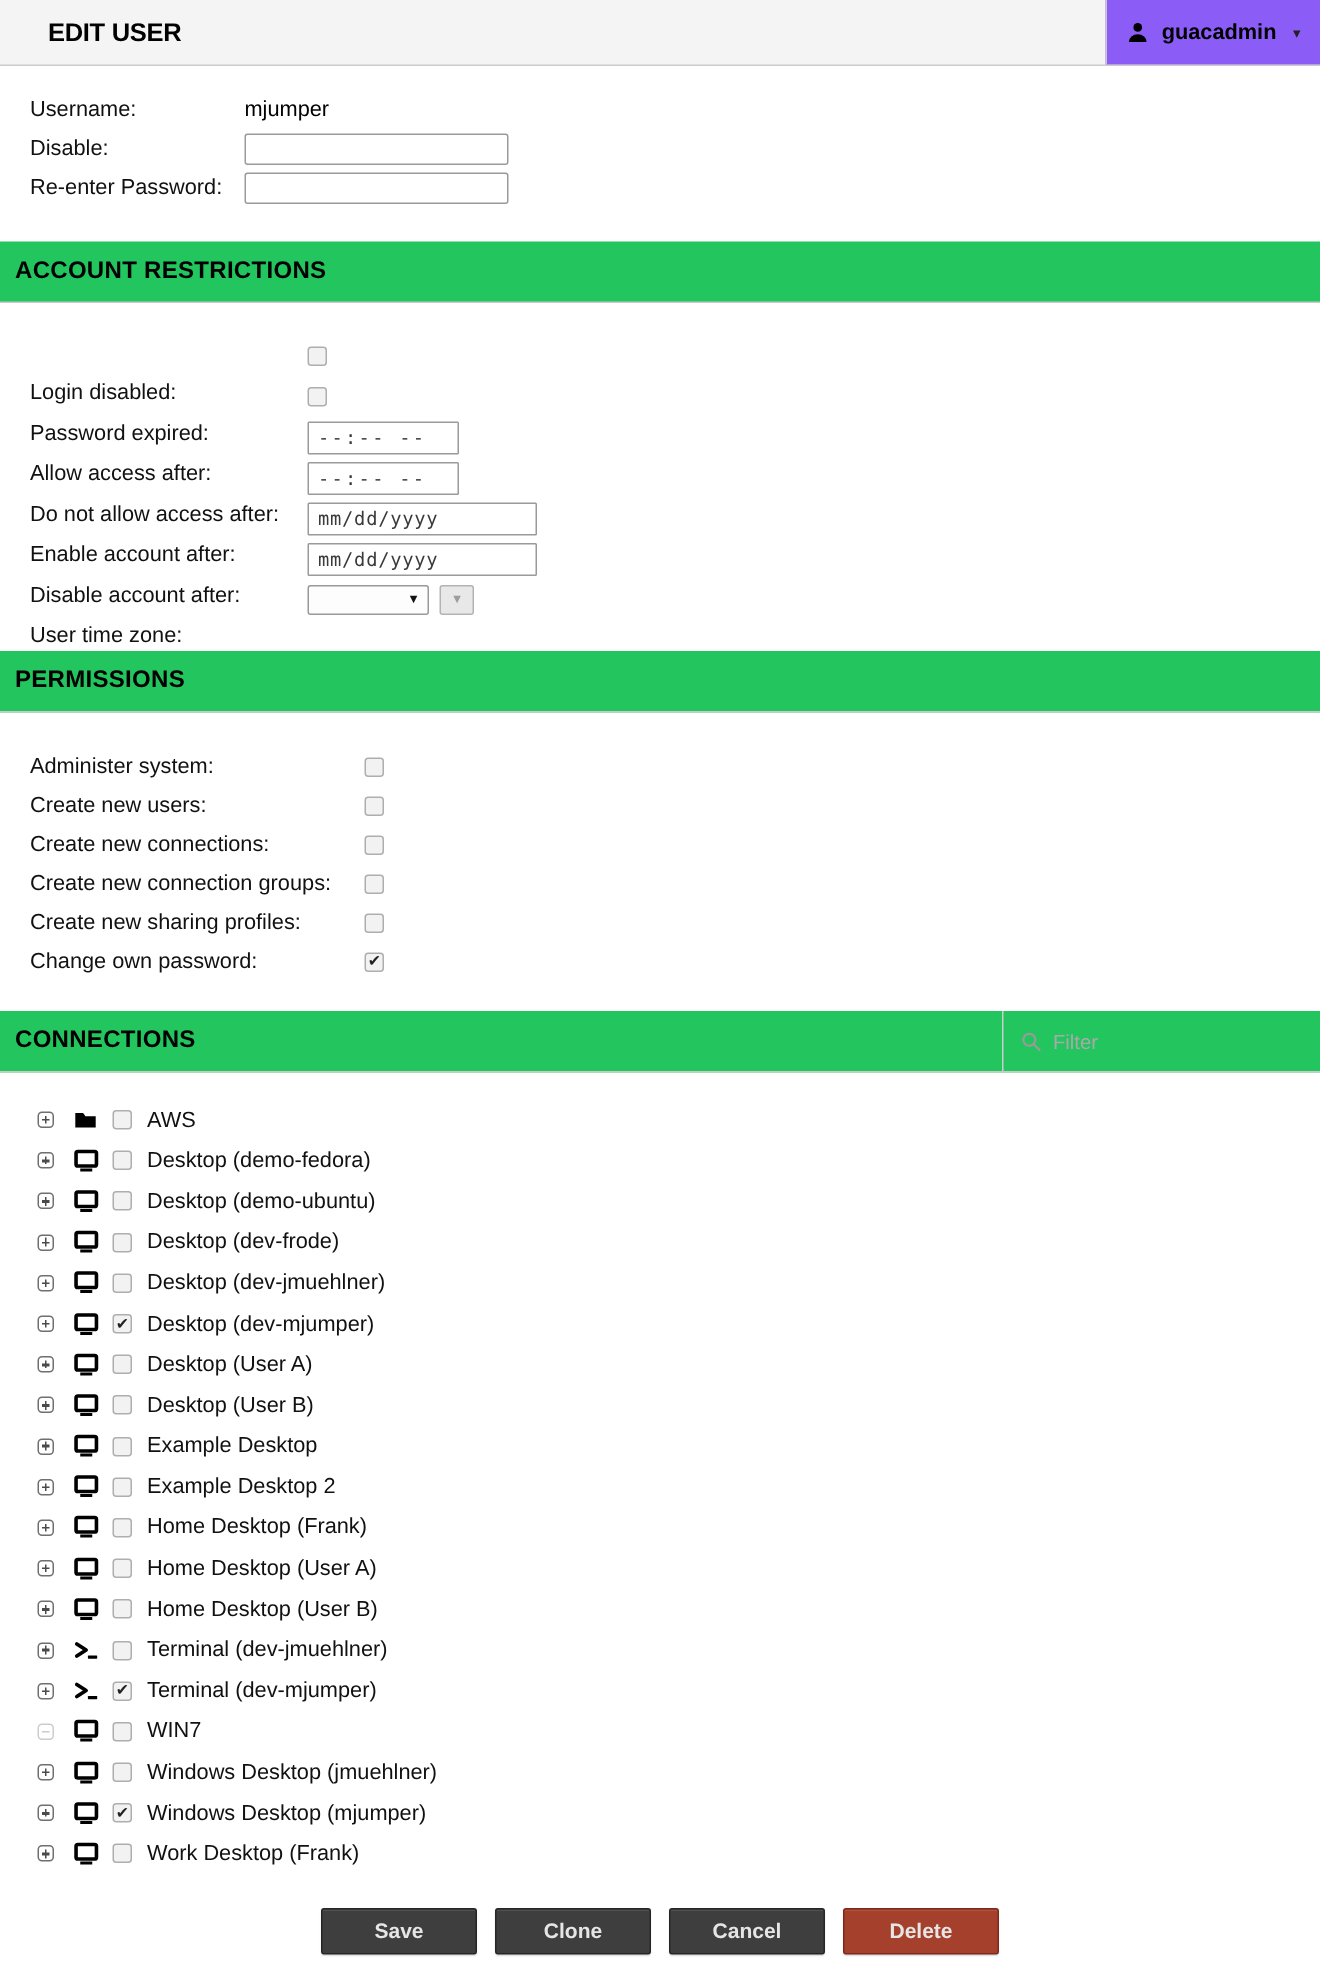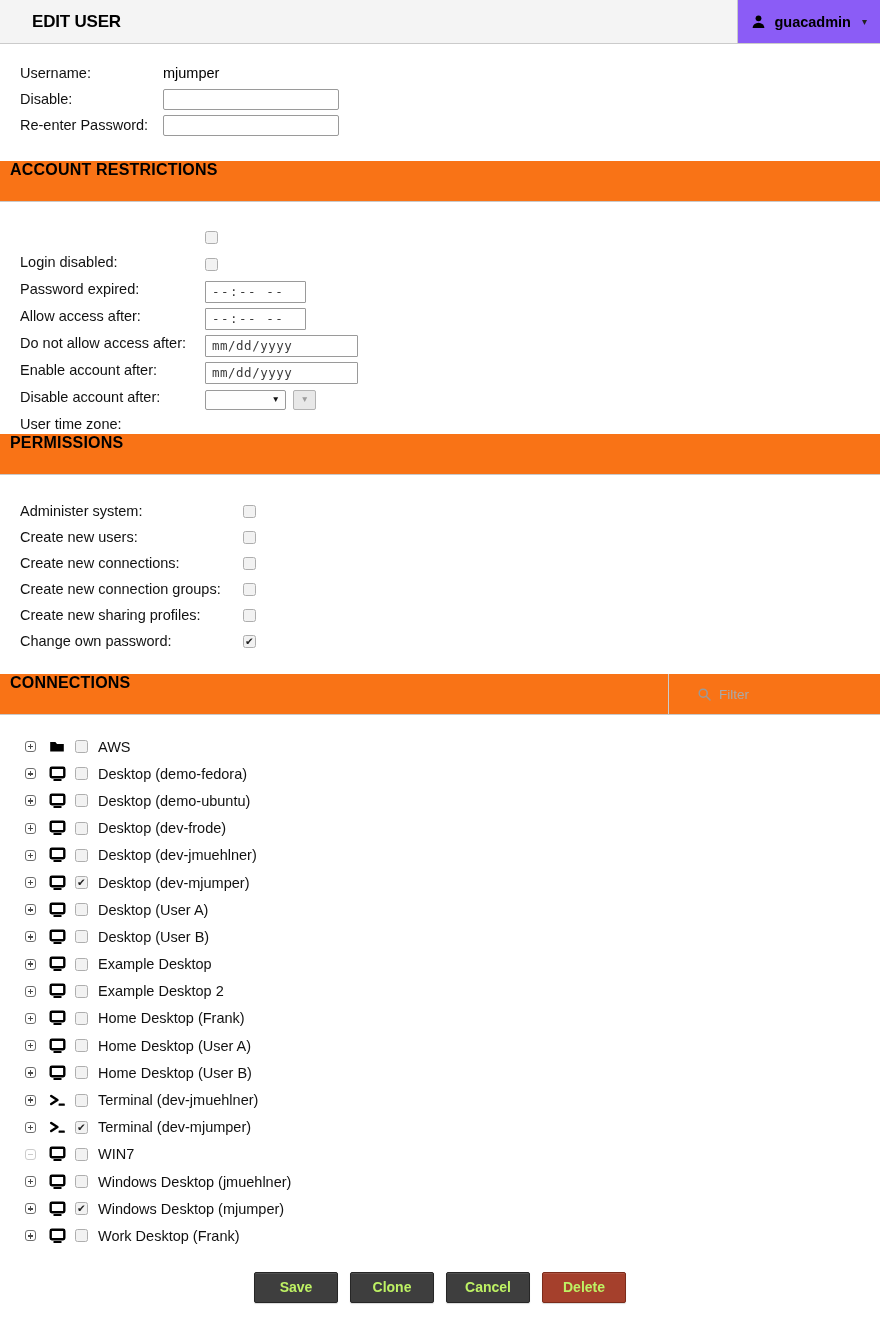--- a/index.html
+++ b/index.html
@@ -31,22 +31,22 @@
   .frow { display:flex; align-items:center; height:26px; margin-left:20px; }
   .lab { font-size:14.5px; color:#111; }
   .fields-user .lab { width:143px; flex:none; }
   .uvalue { font-size:14.5px; }
   input.text {
     width:176px; height:21px; border:1px solid #9a9a9a; border-radius:2px;
     font:13px "Liberation Sans", sans-serif; padding:0 5px; background:#fff;
   }
   
   .section-bar {
-    margin-top:23px; height:41px; background:#f97316; border-bottom:1px solid #c9c9c9;
-    display:flex; align-items:flex-start;
+    margin-top:23px; height:41px; background:#22c55e; border-bottom:1px solid #c9c9c9;
+    display:flex; align-items:center;
   }
   .section-title { font-size:16px; font-weight:bold; padding-left:10px; letter-spacing:0.2px; }
   .section-bar.perm { margin-top:21px; }
   .section-bar.conn { margin-top:20px; justify-content:space-between; }
   
   .rrows { padding-top:22px; }
   .rrow { height:27px; }
   .rrow .lab { width:185px; flex:none;margin-top:48px; }
   .prows { padding-top:23px; }
   .prow { height:26px; }
@@ -72,21 +72,21 @@
   }
   .tz-select::after { content:"\25BC"; position:absolute; right:5px; top:3.5px; font-size:8.5px; color:#111; }
   .tz-mini {
     width:23px; height:20px; margin-left:7px; background:#e8e8e8; border:1px solid #b3b3b3;
     border-radius:2px; position:relative; cursor:pointer;
   }
   .tz-mini::after { content:"\25BC"; position:absolute; left:6.5px; top:3.5px; font-size:8.5px; color:#9d9d9d; }
   
   .filter-box {
     display:flex; align-items:center; align-self:stretch; border-left:1px solid #ccc;
-    width:212px; padding-left:28px; gap:7px;
+    width:212px; padding-left:11px; gap:7px;
   }
   .filter-input {
     border:none; background:transparent; outline:none; font-size:13.5px; color:#333; width:160px;
     font-family:"Liberation Sans", sans-serif;
   }
   .filter-input::placeholder { color:#a9a9a9; opacity:1; }
   
   .tree { padding-top:18px; }
   .trow { display:flex; align-items:center; height:27.2px; padding-left:25px; }
   .expander {
@@ -96,21 +96,21 @@
   .expander::before { content:""; position:absolute; left:1.8px; right:1.8px; top:3.9px; height:1.4px; background:#4a4a4a; }
   .expander.plus::after { content:""; position:absolute; top:1.8px; bottom:1.8px; left:3.9px; width:1.4px; background:#4a4a4a; }
   .expander.minus { border-color:#ccc; }
   .expander.minus::before { background:#ccc; }
   .ticon { width:17px; height:16px; margin-left:13px; flex:none; display:flex; align-items:center; }
   .trow .cb { margin-left:9px; }
   .tlabel { margin-left:10px; font-size:14.5px; color:#111; }
   
   .actions { display:flex; justify-content:center; gap:12px; margin-top:22px; }
   .btn {
-    width:84px; height:31px; background:#3e3e3e; color:#bef264; font-weight:bold; font-size:14px;
+    width:104px; height:31px; background:#3e3e3e; color:#e5e5e5; font-weight:bold; font-size:14px;
     font-family:"Liberation Sans", sans-serif; border:1px solid #262626; border-radius:2px;
     display:flex; align-items:center; justify-content:center; cursor:pointer;
     box-shadow:inset 0 1px 0 rgba(255,255,255,0.1), 0 1px 1px rgba(0,0,0,0.15);
   }
   .btn.danger { background:#a5402c; border-color:#7c2b1a; }
 </style>
 </head>
 <body>
 
 <div class="app-header">

